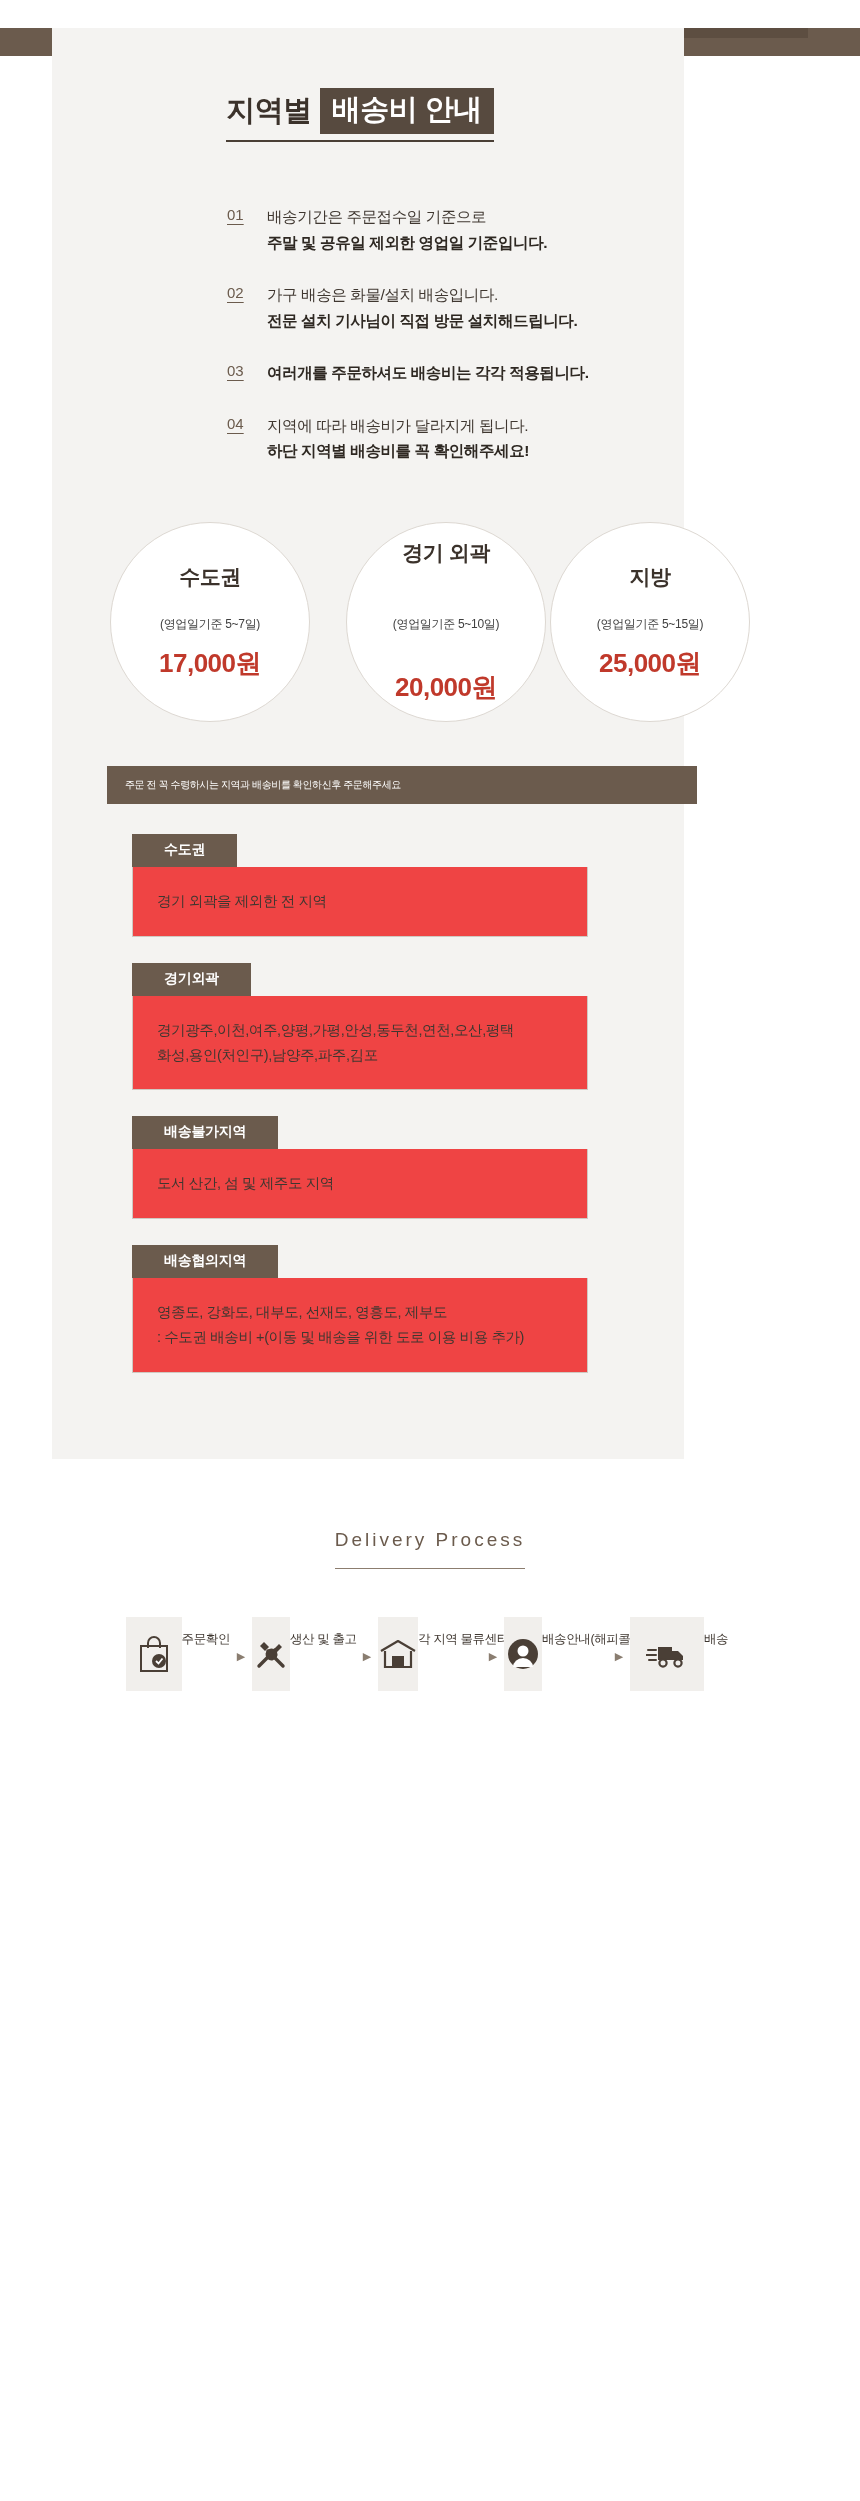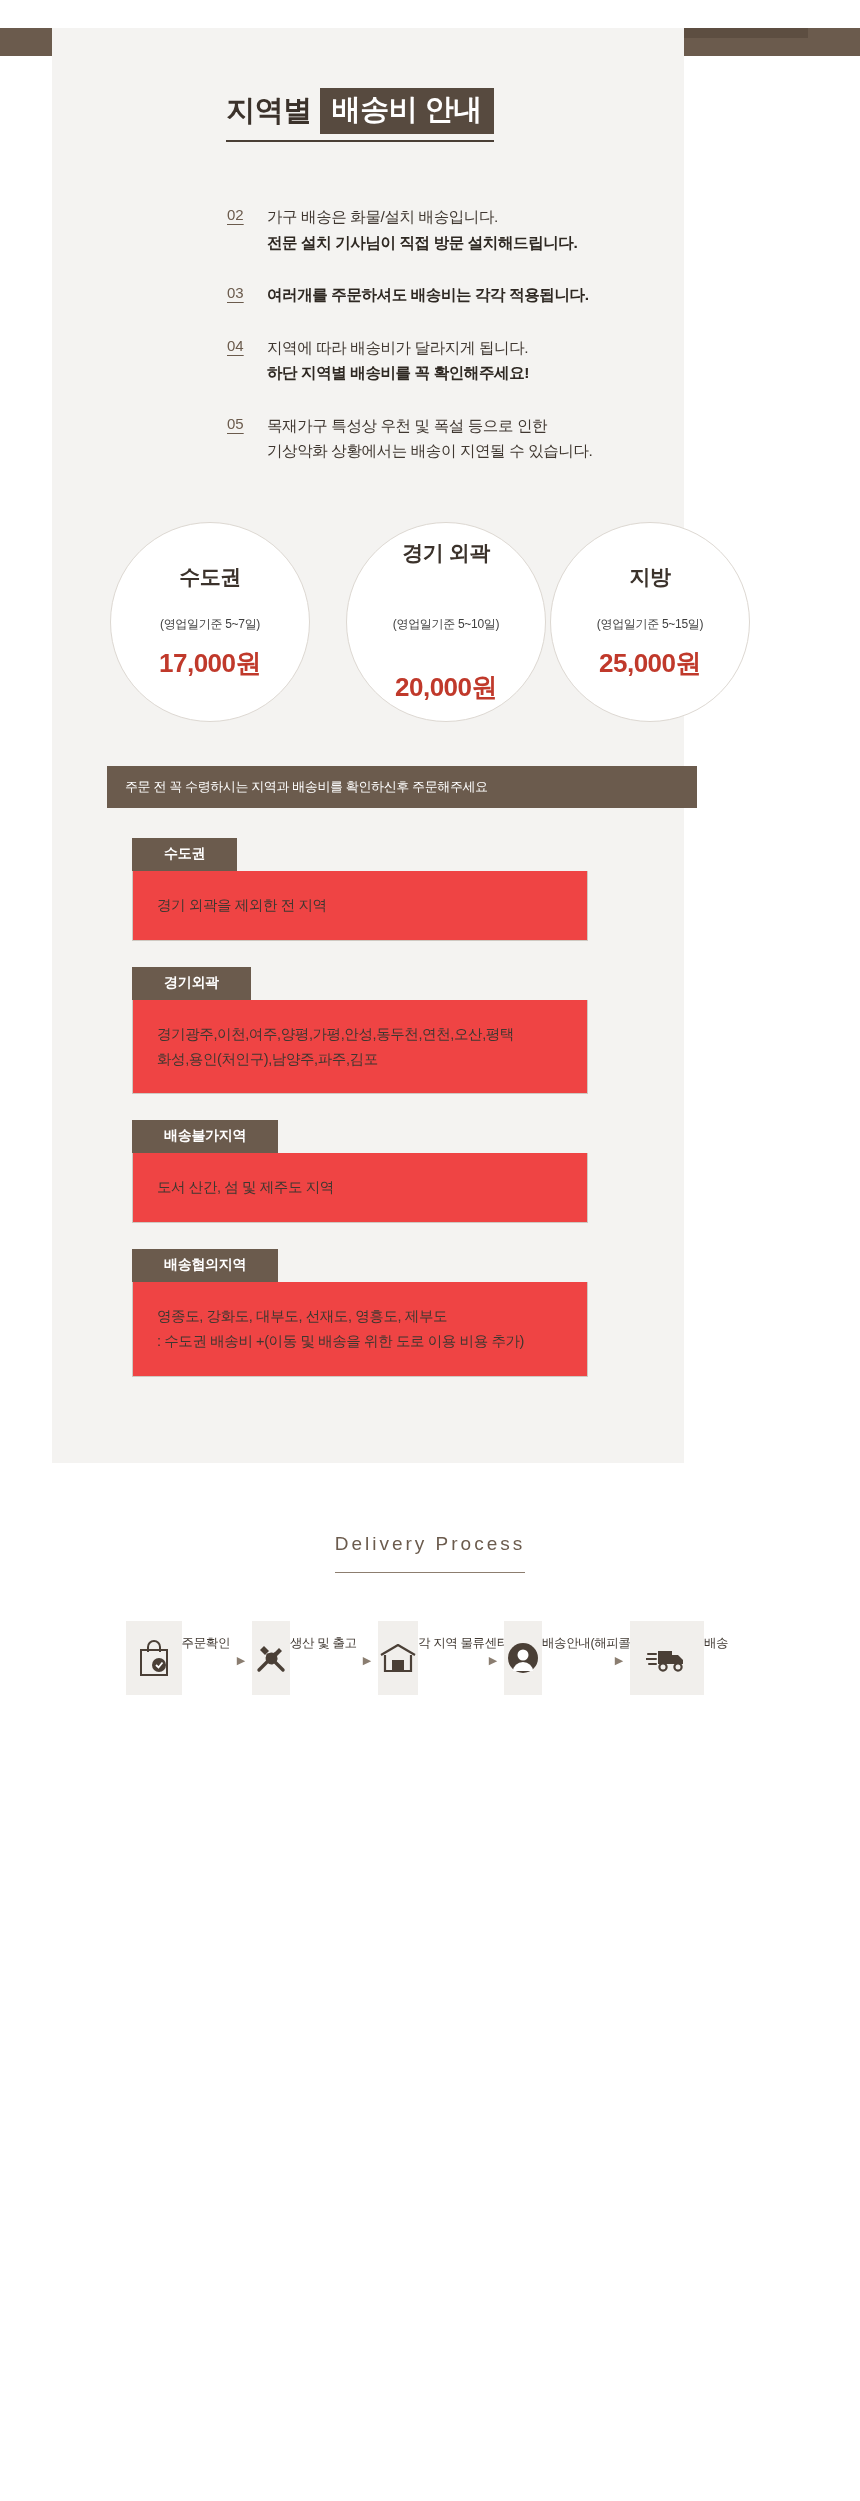--- a/index.html
+++ b/index.html
@@ -151,21 +151,21 @@
     color: #c0392b;
     margin-top: 13px;
     letter-spacing: -0.5px;
   }
 
   
   .callout {
     margin: 34px 55px 0 55px;
     background: #6b5b4d;
     color: #ffffff;
-    font-size: 13px;
+    font-size: 10px;
     letter-spacing: -0.4px;
     padding: 12px 18px;
     width: 590px;
   }
 
   
   .regions { margin: 30px 80px 0 80px; }
   .region { margin-bottom: 26px; }
   .region-tag {
     display: inline-block;
@@ -250,20 +250,27 @@
   <div class="panel">
 
     <div class="title-wrap">
       <span class="title-line">
         <span class="title-a">지역별</span><span class="title-b">배송비 안내</span>
       </span>
     </div>
 
     <div class="notice-list">
 
+      <div class="notice-item">
+        <div class="notice-num">01</div>
+        <div class="notice-lines">
+          <div class="notice-line">배송기간은 주문접수일 기준으로</div>
+          <div class="notice-line strong">주말 및 공유일 제외한 영업일 기준입니다.</div>
+        </div>
+      </div>
 
       <div class="notice-item">
         <div class="notice-num">02</div>
         <div class="notice-lines">
           <div class="notice-line">가구 배송은 화물/설치 배송입니다.</div>
           <div class="notice-line strong">전문 설치 기사님이 직접 방문 설치해드립니다.</div>
         </div>
       </div>
 
       <div class="notice-item">
@@ -274,27 +281,20 @@
       </div>
 
       <div class="notice-item">
         <div class="notice-num">04</div>
         <div class="notice-lines">
           <div class="notice-line">지역에 따라 배송비가 달라지게 됩니다.</div>
           <div class="notice-line strong">하단 지역별 배송비를 꼭 확인해주세요!</div>
         </div>
       </div>
 
-      <div class="notice-item">
-        <div class="notice-num">05</div>
-        <div class="notice-lines">
-          <div class="notice-line">목재가구 특성상 우천 및 폭설 등으로 인한</div>
-          <div class="notice-line">기상악화 상황에서는 배송이 지연될 수 있습니다.</div>
-        </div>
-      </div>
 
     </div>
 
     <div class="circles">
       <div class="circle c1">
         <div class="ct">수도권</div>
         <div class="cs">(영업일기준 5~7일)</div>
         <div class="cp">17,000원</div>
       </div>
       <div class="circle c2">

